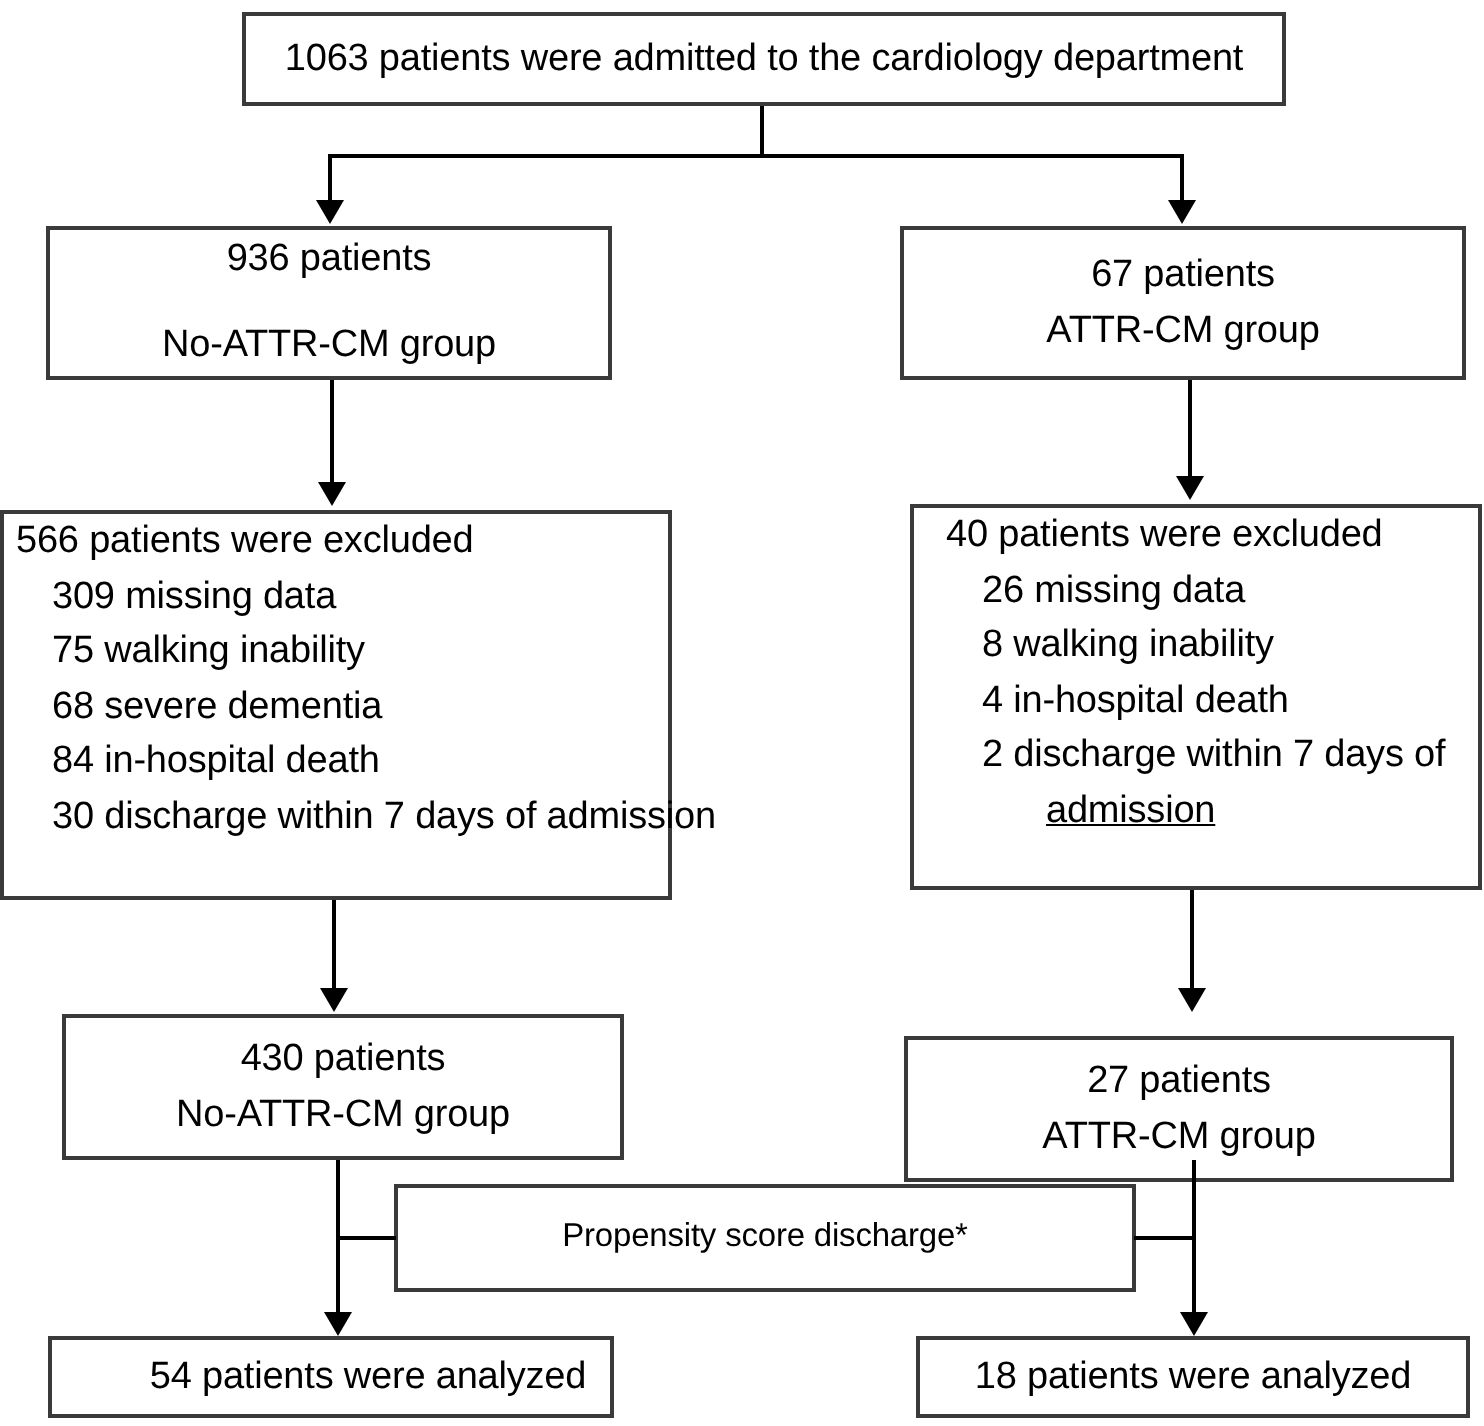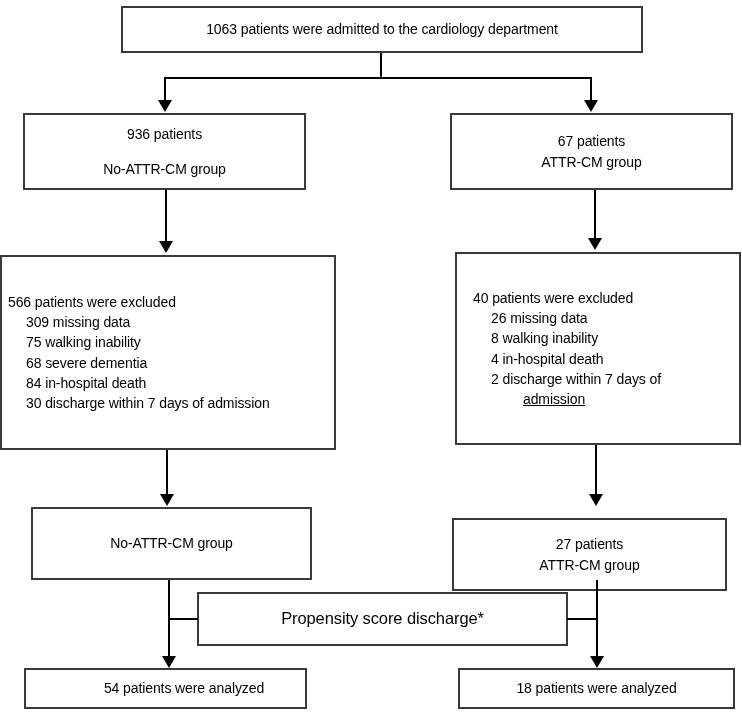--- a/index.html
+++ b/index.html
@@ -19,27 +19,27 @@
   .box {
     position: absolute;
     box-sizing: border-box;
     border: 2px solid #3a3a3a;
     background: #ffffff;
     display: flex;
     flex-direction: column;
     align-items: center;
     justify-content: center;
     text-align: center;
-    font-size: 14px;
+    font-size: 19px;
     line-height: 1.45;
     letter-spacing: -0.1px;
   }
   .box.listbox {
     align-items: flex-start;
-    justify-content: center;
+    justify-content: flex-start;
     text-align: left;
   }
   .box .line { display: block; white-space: nowrap; }
   .box .sub { padding-left: 18px; }
   .box .sub2 { padding-left: 50px; text-decoration: underline; }
 
   
   .vline {
     position: absolute;
     width: 2px;
@@ -120,20 +120,21 @@
     <span class="line sub">2 discharge within 7 days of</span>
     <span class="line sub2">admission</span>
   </div>
 
   <div class="vline" style="left:166px; top:450px; height:46px;"></div>
   <div class="arrowhead" style="left:160px; top:494px;"></div>
   <div class="vline" style="left:595px; top:445px; height:51px;"></div>
   <div class="arrowhead" style="left:589px; top:494px;"></div>
 
   <div class="box" id="box-no-attr-2">
+    <span class="line">430 patients</span>
     <span class="line">No-ATTR-CM group</span>
   </div>
 
   <div class="box" id="box-attr-2">
     <span class="line">27 patients</span>
     <span class="line">ATTR-CM group</span>
   </div>
 
   <div class="box" id="box-psm">
     <span class="line">Propensity score discharge*</span>

